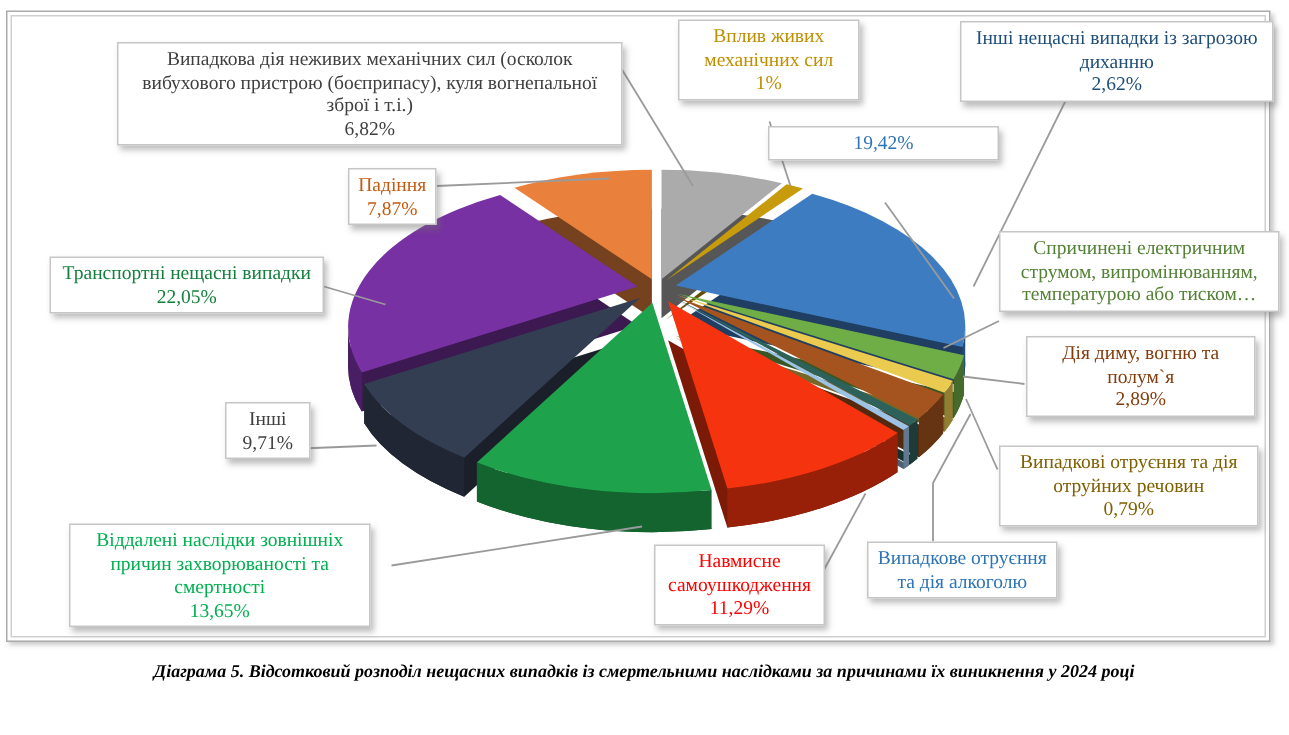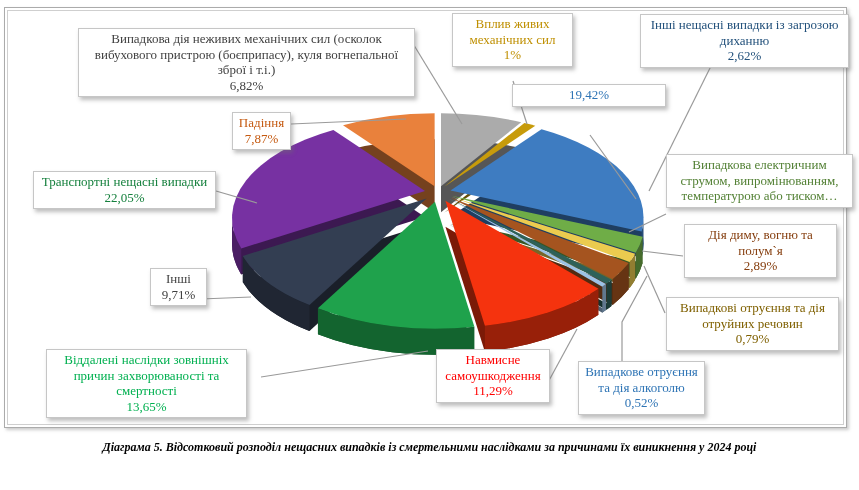--- a/index.html
+++ b/index.html
@@ -91,35 +91,34 @@
       <span class="c-pct">1%</span>
     </div>
     <div class="callout" style="left: 512px; top: 84px; width: 154px; color: rgb(46, 116, 181);">
       <span class="c-pct">19,42%</span>
     </div>
     <div class="callout" style="left: 640px; top: 14px; width: 209px; color: rgb(31, 78, 121);">
       <span class="c-text">Інші нещасні випадки із загрозою диханню</span>
       <span class="c-pct">2,62%</span>
     </div>
     <div class="callout" style="left: 666px; top: 154px; width: 187px; color: rgb(83, 129, 53);">
-      <span class="c-text">Випадкова електричним струмом, випромінюванням, температурою або тиском…</span>
+      <span class="c-text">Спричинені електричним струмом, випромінюванням, температурою або тиском…</span>
     </div>
     <div class="callout" style="left: 684px; top: 224px; width: 153px; color: rgb(132, 60, 12);">
       <span class="c-text">Дія диму, вогню та полум`я</span>
       <span class="c-pct">2,89%</span>
     </div>
     <div class="callout" style="left: 666px; top: 297px; width: 173px; color: rgb(127, 96, 0);">
       <span class="c-text">Випадкові отруєння та дія отруйних речовин</span>
       <span class="c-pct">0,79%</span>
     </div>
     <div class="callout" style="left: 578px; top: 361px; width: 127px; color: rgb(46, 116, 181);">
       <span class="c-text">Випадкове отруєння та дія алкоголю</span>
-      <span class="c-pct">0,52%</span>
     </div>
-    <div class="callout" style="left: 436px; top: 349px; width: 114px; color: rgb(255, 0, 0);">
+    <div class="callout" style="left: 436px; top: 363px; width: 114px; color: rgb(255, 0, 0);">
       <span class="c-text">Навмисне самоушкодження</span>
       <span class="c-pct">11,29%</span>
     </div>
     <div class="callout" style="left: 46px; top: 349px; width: 201px; color: rgb(0, 176, 80);">
       <span class="c-text">Віддалені наслідки зовнішніх причин захворюваності та смертності</span>
       <span class="c-pct">13,65%</span>
     </div>
     <div class="callout" style="left: 150px; top: 268px; width: 57px; color: rgb(63, 63, 63);">
       <span class="c-text">Інші</span>
       <span class="c-pct">9,71%</span>

